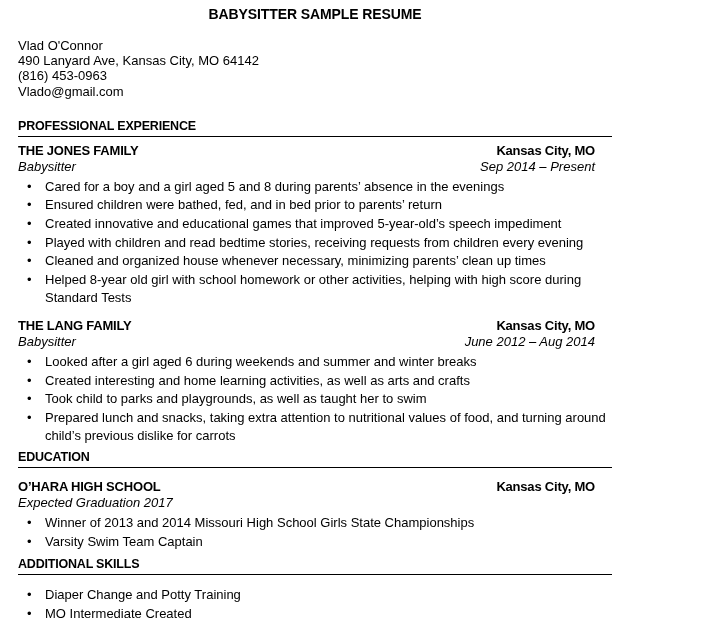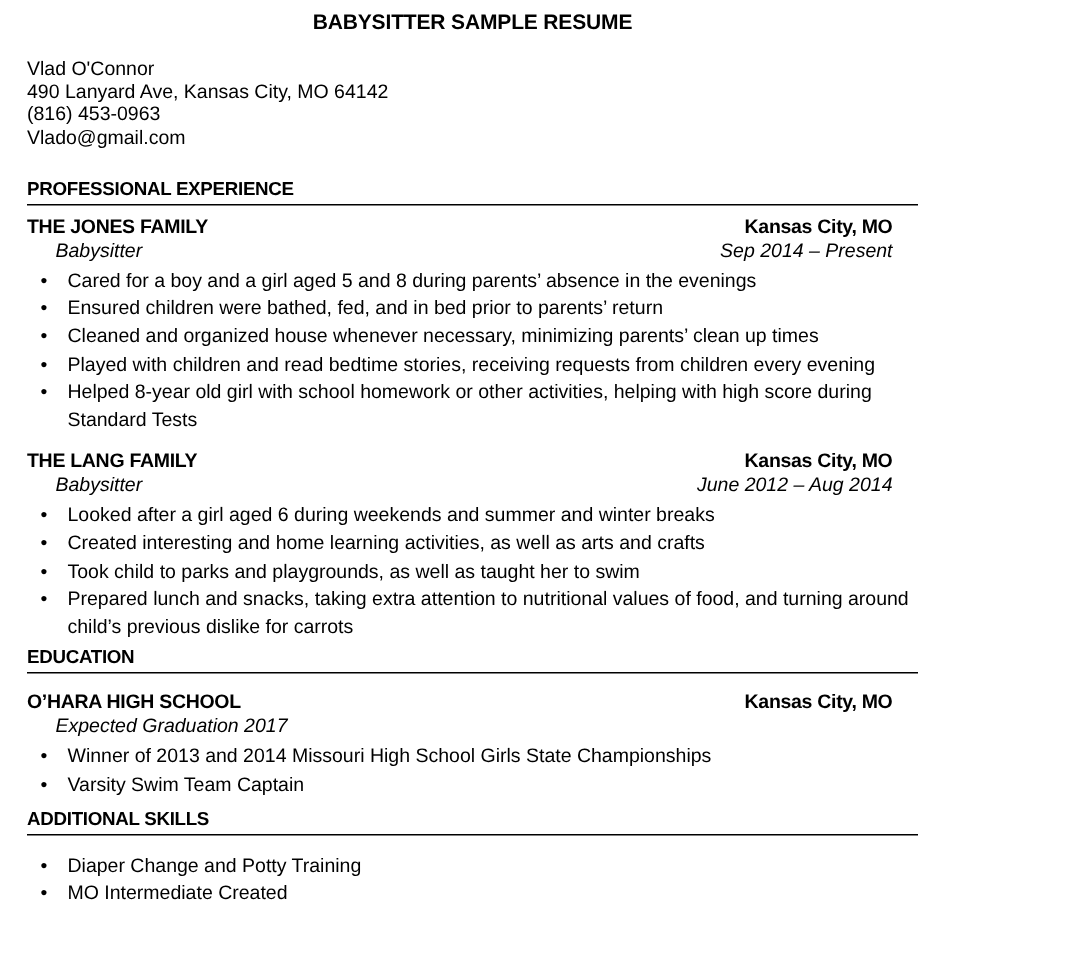--- a/index.html
+++ b/index.html
@@ -32,21 +32,21 @@
   .job { margin-top: 6px; }
   .job.lang { margin-top: 10px; }
   .job.edu { margin-top: 11px; }
 
   .job-row {
     display: flex; justify-content: space-between;
     font-size: 13px; line-height: 16px;
   }
   .job-row .left-cell { font-weight: bold; letter-spacing: -0.2px; }
   .job-row .right-cell { font-weight: bold; margin-right: 17px; letter-spacing: -0.2px; }
-  .job-row.sub .left-cell { font-weight: normal; font-style: italic; letter-spacing: 0; margin-left: 19px; }
+  .job-row.sub .left-cell { font-weight: normal; font-style: italic; letter-spacing: 0; }
   .job-row.sub .right-cell { font-weight: normal; font-style: italic; letter-spacing: 0; }
 
   ul.bullets {
     margin: 3px 0 0 0; padding: 0; list-style: none;
     font-size: 13px; line-height: 18.6px;
   }
   ul.bullets.skills-list { margin-top: 11px; }
   ul.bullets li { position: relative; padding-left: 27px; margin: 0; }
   ul.bullets li::before {
     content: "\2022";
@@ -76,22 +76,23 @@
         <span class="left-cell">THE JONES FAMILY</span>
         <span class="right-cell">Kansas City, MO</span>
       </div>
       <div class="job-row sub">
         <span class="left-cell">Babysitter</span>
         <span class="right-cell">Sep 2014 – Present</span>
       </div>
       <ul class="bullets">
         <li>Cared for a boy and a girl aged 5 and 8 during parents’ absence in the evenings</li>
         <li>Ensured children were bathed, fed, and in bed prior to parents’ return</li>
+        <li>Created innovative and educational games that improved 5-year-old’s speech impediment</li>
+        <li>Played with children and read bedtime stories, receiving requests from children every evening</li>
         <li>Cleaned and organized house whenever necessary, minimizing parents’ clean up times</li>
-        <li>Played with children and read bedtime stories, receiving requests from children every evening</li>
         <li>Helped 8-year old girl with school homework or other activities, helping with high score during Standard Tests</li>
       </ul>
     </div>
 
     <div class="job lang">
       <div class="job-row">
         <span class="left-cell">THE LANG FAMILY</span>
         <span class="right-cell">Kansas City, MO</span>
       </div>
       <div class="job-row sub">

